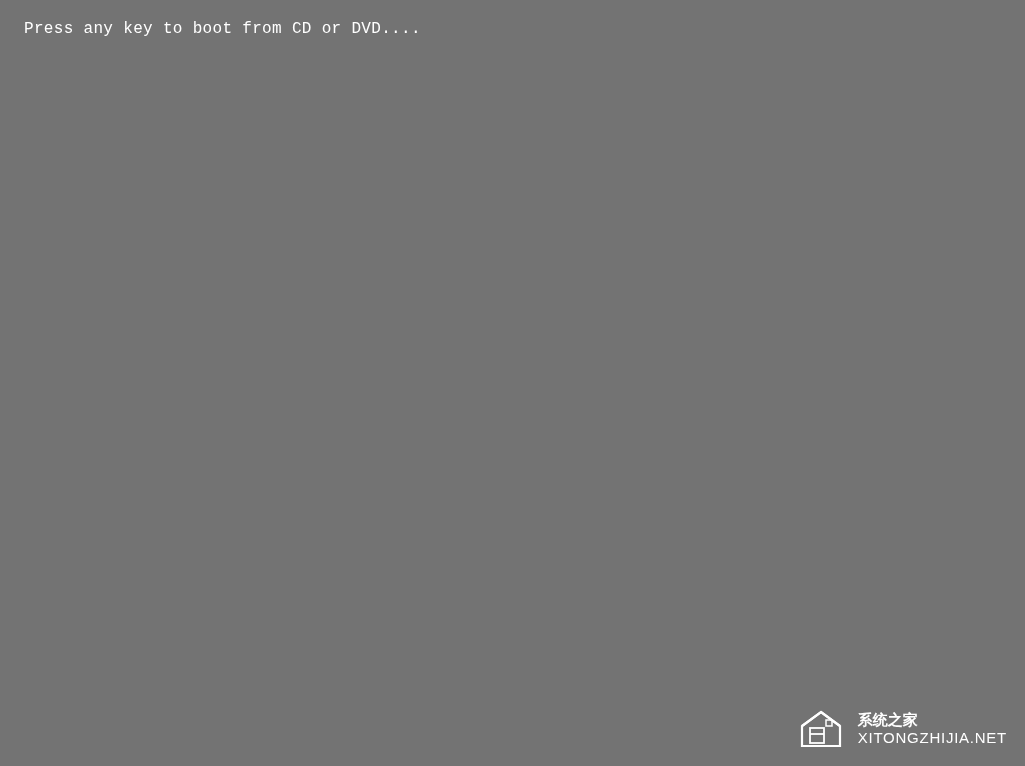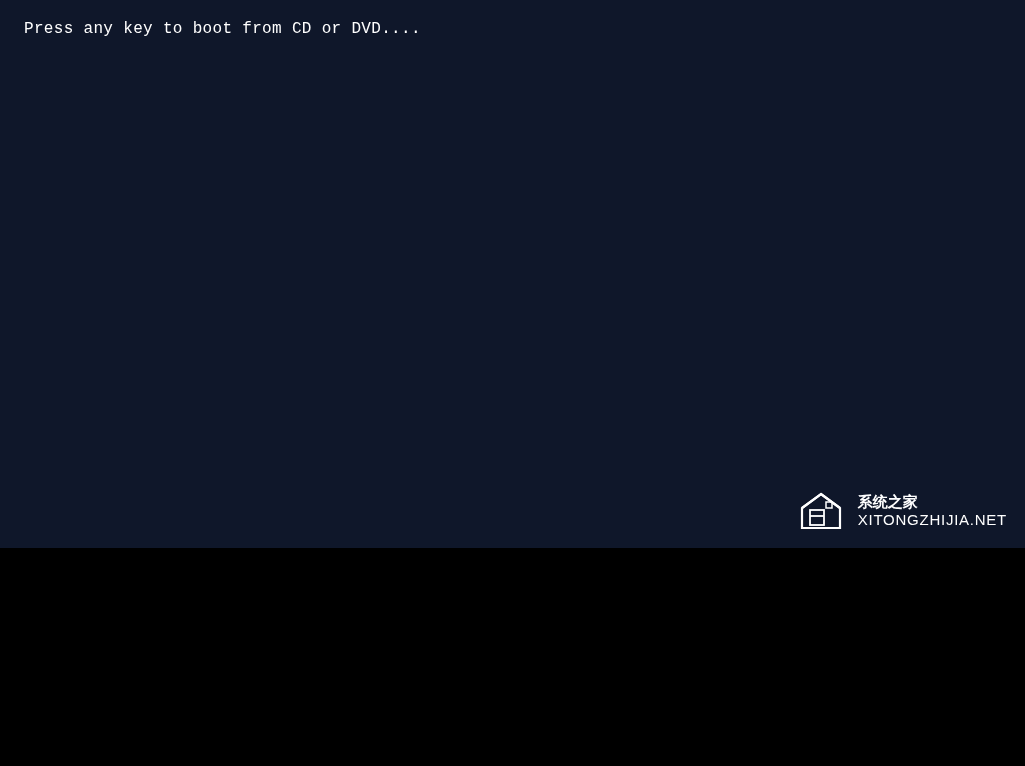--- a/index.html
+++ b/index.html
@@ -10,22 +10,22 @@
 
     html, body {
       width: 1025px;
       height: 766px;
       overflow: hidden;
       background: #000000;
     }
 
     .screen {
       width: 1025px;
-      height: 548px;
-      background: #0f172a;
+      height: 766px;
+      background: #737373;
       position: relative;
       font-family: 'Courier New', Courier, monospace;
     }
 
     .boot-message {
       position: absolute;
       top: 20px;
       left: 24px;
       color: #ffffff;
       font-size: 16px;

